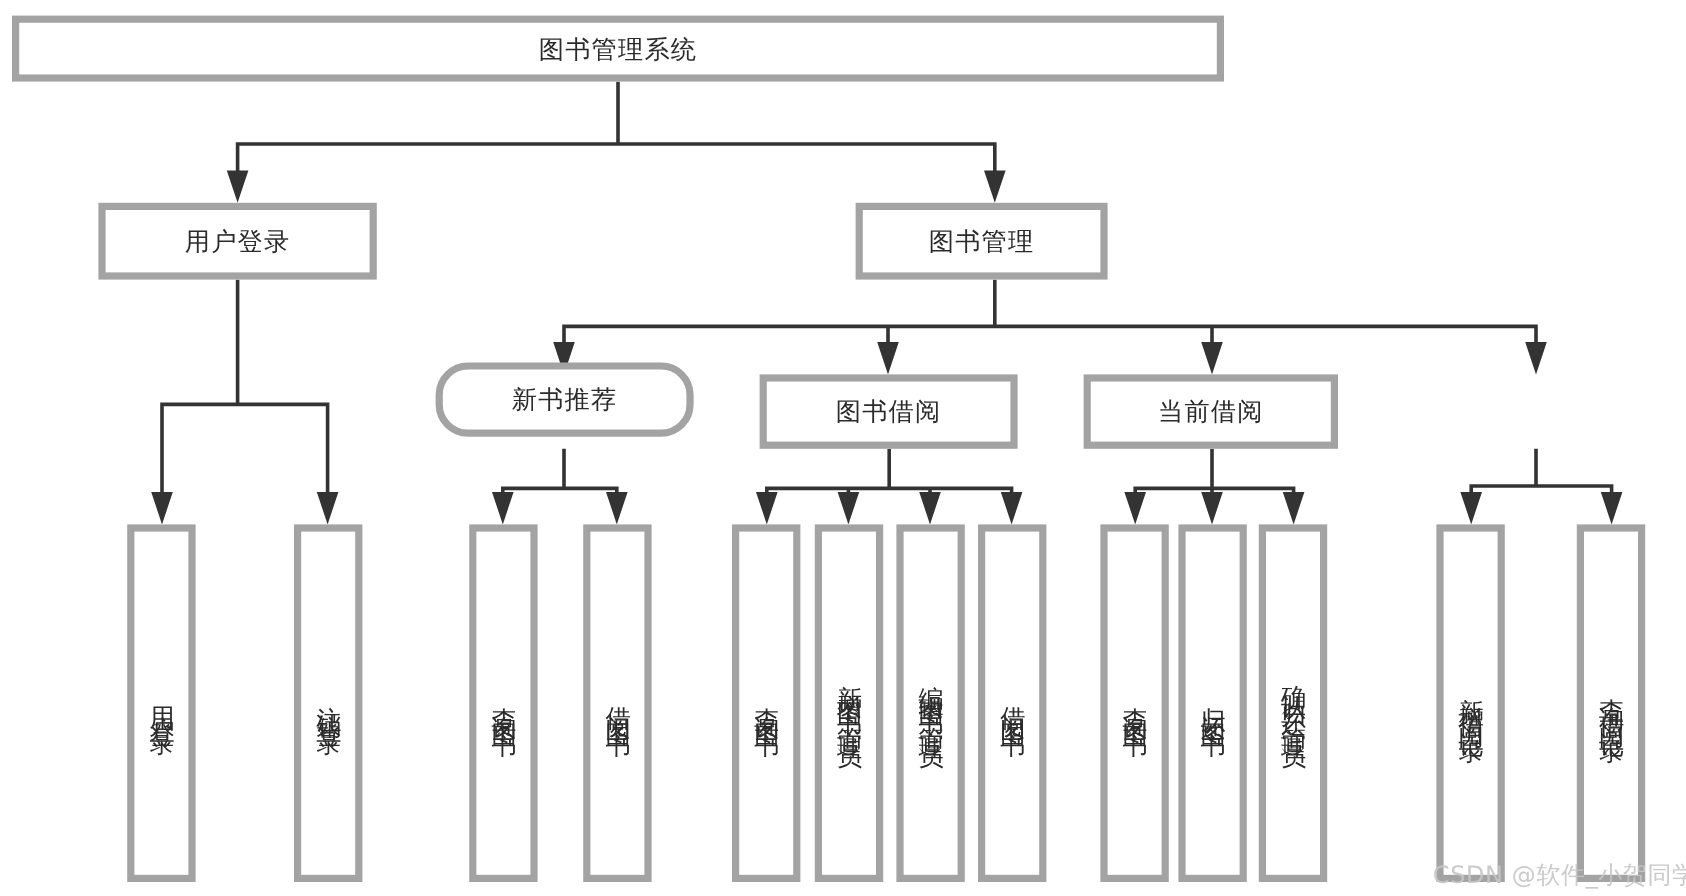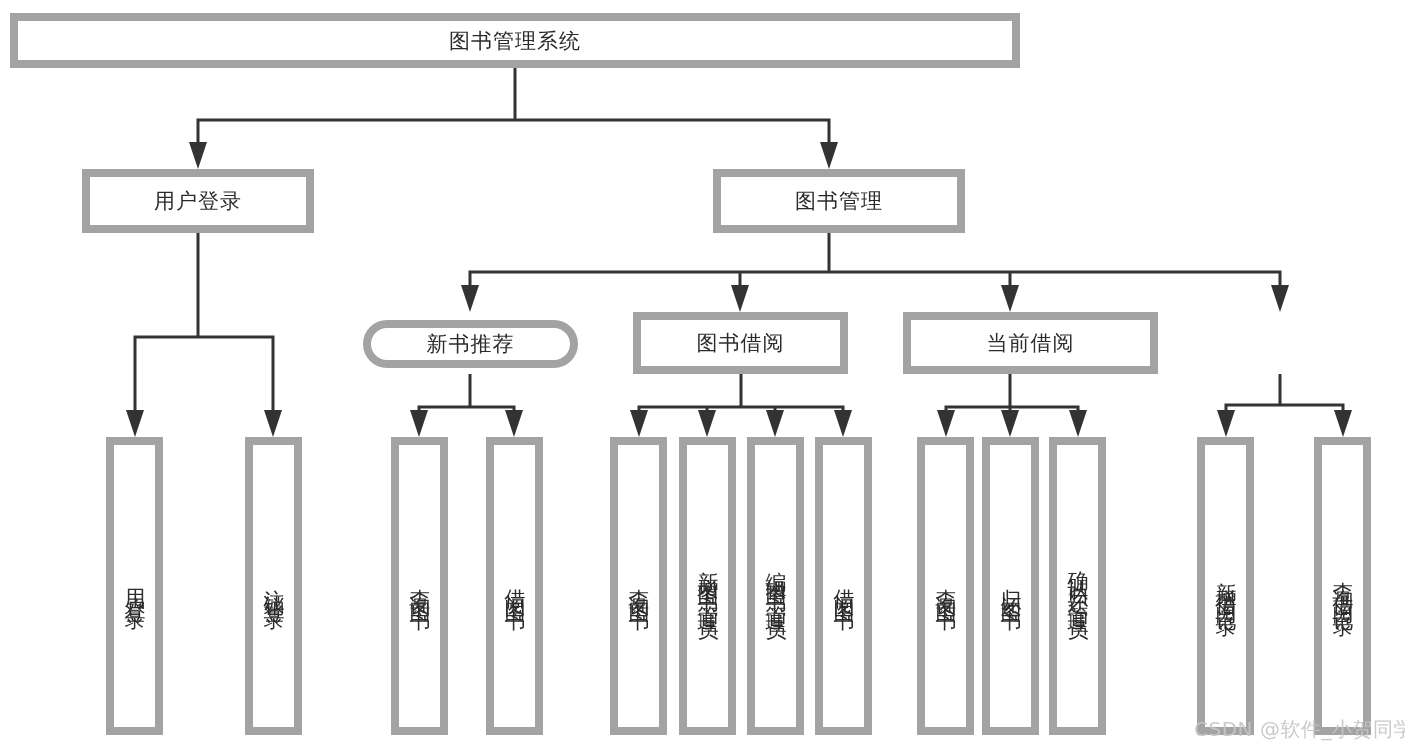--- a/index.html
+++ b/index.html
@@ -20,21 +20,21 @@
     left: 0;
     top: 0;
     width: 1405px;
     height: 747px;
     z-index: 1;
   }
   .node {
     position: absolute;
     box-sizing: border-box;
     background: #ffffff;
-    border: 8px solid #a3a3a3;
+    border: 6px solid #a3a3a3;
     color: #2b2b2b;
     z-index: 2;
   }
   .hnode {
     display: flex;
     align-items: center;
     justify-content: center;
     font-size: 21px;
     letter-spacing: 1px;
     white-space: nowrap;
@@ -128,25 +128,25 @@
     </g>
     <g fill="#333333" stroke="none">
       <polygon points="1217,410 1235,410 1226,437"></polygon>
       <polygon points="1334,410 1352,410 1343,437"></polygon>
     </g>
   </svg>
 
   <div class="node hnode" style="left:10px; top:13px; width:1010px; height:55px;">图书管理系统</div>
 
   <div class="node hnode" style="left:82px; top:169px; width:232px; height:64px;">用户登录</div>
-  <div class="node hnode" style="left:713px; top:169px; width:252px; height:64px;">图书管理</div>
+  <div class="node hnode" style="left:713px; top:169px; width:210px; height:64px;">图书管理</div>
 
-  <div class="node hnode" style="left:363px; top:320px; width:215px; height:48px;border-radius:27px;">新书推荐</div>
+  <div class="node hnode" style="left:363px; top:302px; width:215px; height:62px;border-radius:27px;">新书推荐</div>
   <div class="node hnode" style="left:633px; top:312px; width:215px; height:62px;">图书借阅</div>
-  <div class="node hnode" style="left:903px; top:312px; width:255px; height:62px;">当前借阅</div>
+  <div class="node hnode" style="left:903px; top:312px; width:212px; height:62px;">当前借阅</div>
 
   <div class="node vnode" style="left:106px; top:437px; width:57px; height:298px;">
     <span class="vtext">用户登录</span>
   </div>
   <div class="node vnode" style="left:245px; top:437px; width:57px; height:298px;">
     <span class="vtext">注销登录</span>
   </div>
 
   <div class="node vnode" style="left:391px; top:437px; width:57px; height:298px;">
     <span class="vtext">查询图书</span>

